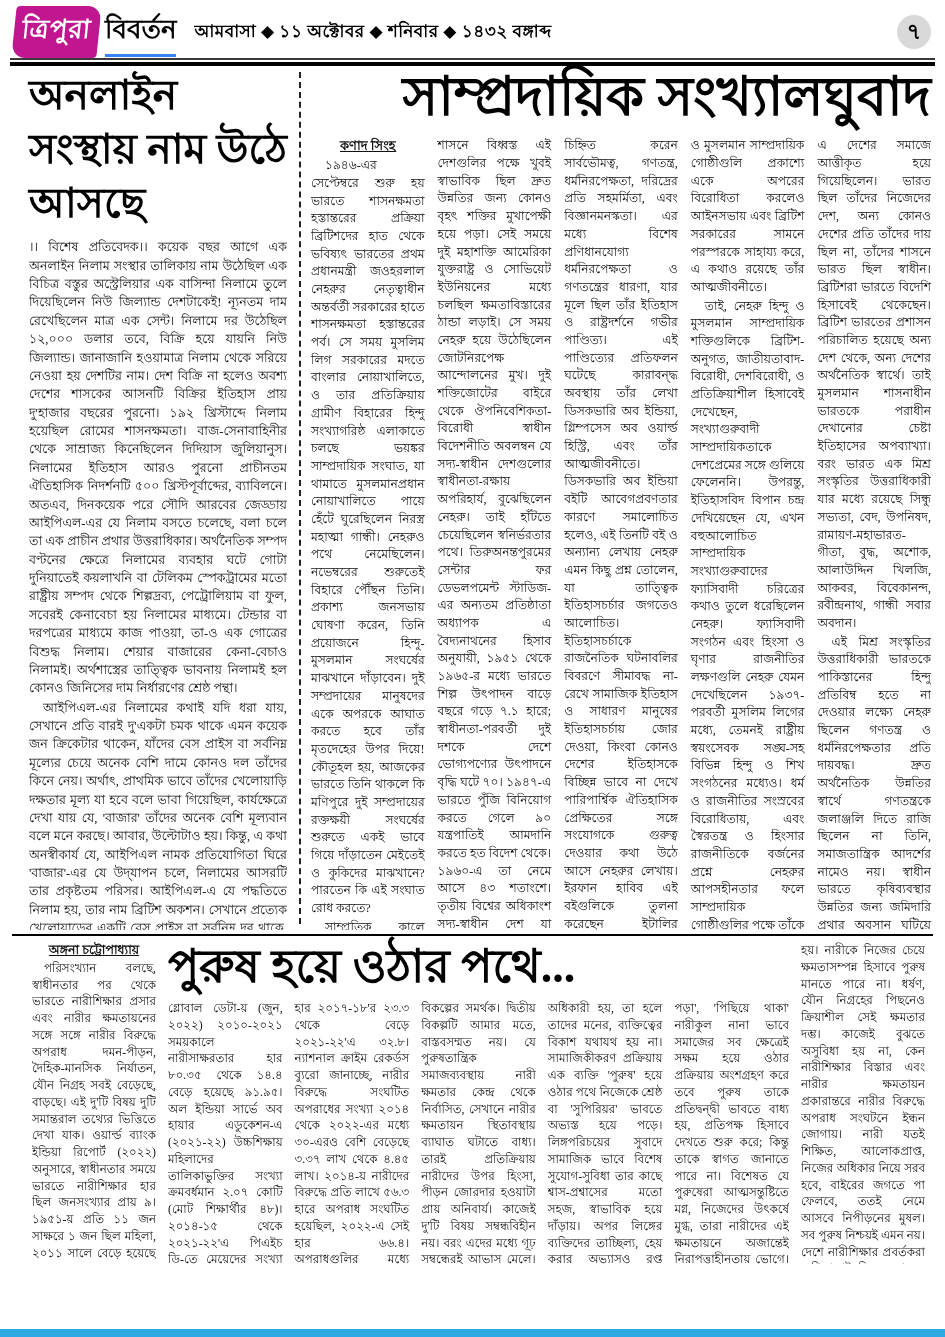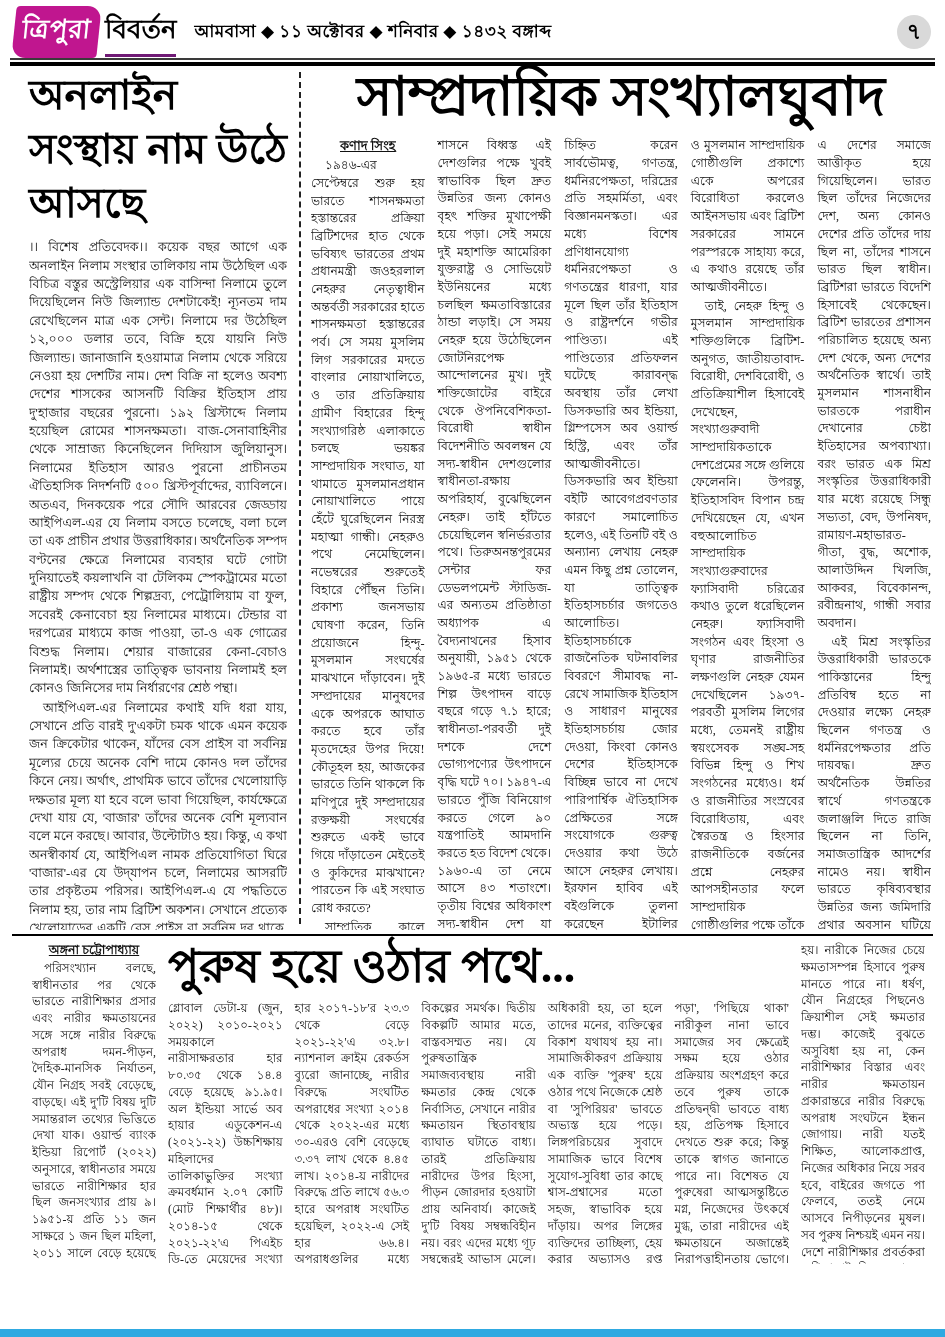--- a/index.html
+++ b/index.html
@@ -9,21 +9,21 @@
     font-family:"Liberation Serif","DejaVu Serif",serif;color:#111;
   }
   
   .masthead{display:flex;align-items:center;padding:10px 14px 4px 14px;height:44px;box-sizing:content-box;}
   .logo{display:flex;align-items:baseline;gap:6px;}
   .logo-part1{
     background:#c0168f;color:#ffffff;font-weight:bold;font-size:26px;
     padding:3px 8px 5px 8px;border-radius:4px 14px 4px 14px;transform:skewX(-6deg);
     letter-spacing:1px;display:inline-block;
   }
-  .logo-part2{font-weight:bold;font-size:26px;color:#000;border-bottom:3px solid #701a75;padding-bottom:1px;}
+  .logo-part2{font-weight:bold;font-size:26px;color:#000;border-bottom:3px solid #3b82f6;padding-bottom:1px;}
   .dateline{font-weight:bold;font-size:17px;margin-left:18px;letter-spacing:.5px;color:#000;}
   .pageno{
     margin-left:auto;width:34px;height:34px;border-radius:50%;background:#d9d9d9;
     display:flex;align-items:center;justify-content:center;font-weight:bold;font-size:22px;color:#000;
   }
   .double-rule{margin:0 0 0 0;}
   .double-rule .r1{height:2px;background:#3a3a3a;margin:0 10px;}
   .double-rule .r2{height:4px;background:#000;margin:2px 10px 0 10px;}
   
   .banner{
@@ -31,21 +31,21 @@
     display:flex;align-items:center;justify-content:center;
   }
   .banner span{color:#fff;font-weight:bold;font-size:32px;letter-spacing:1px;}
   
   .content{display:flex;padding:2px 14px 0 29px;height:864px;box-sizing:border-box;}
   .left-col{width:258px;flex:none;display:flex;flex-direction:column;}
   .left-headline{font-size:41px;line-height:1.32;font-weight:bold;color:#000;letter-spacing:0;}
   .left-body{margin-top:8px;flex:1;overflow:hidden;font-size:12.6px;line-height:1.46;text-align:justify;}
   .v-divider{width:0;border-left:2.5px dashed #222;margin:4px 10px 6px 12px;}
   .main-col{flex:1;display:flex;flex-direction:column;min-width:0;}
-  .main-headline{font-size:54px;font-weight:bold;text-align:center;line-height:1.1;margin:0 0 10px 0;color:#000;}
+  .main-headline{font-size:54px;font-weight:bold;text-align:right;line-height:1.1;margin:0 0 10px 0;color:#000;}
   .main-body{flex:1;overflow:hidden;column-count:5;column-gap:13px;font-size:12.2px;line-height:1.45;text-align:justify;}
   .byline{font-weight:bold;text-align:center;font-size:13px;margin:0 0 3px 0;text-decoration:underline;}
   .content p{margin:0;}
   .content p + p{text-indent:14px;margin-top:1px;}
   
   .h-rule{height:2px;background:#000;margin:4px 12px 6px 12px;}
   
   .bottom{display:flex;padding:0 20px;height:322px;box-sizing:border-box;gap:12px;margin-left:12px;}
   .b-col1{width:124px;flex:none;overflow:hidden;font-size:11.8px;line-height:1.42;text-align:justify;}
   .b-col1 .byline{font-size:12.5px;}

